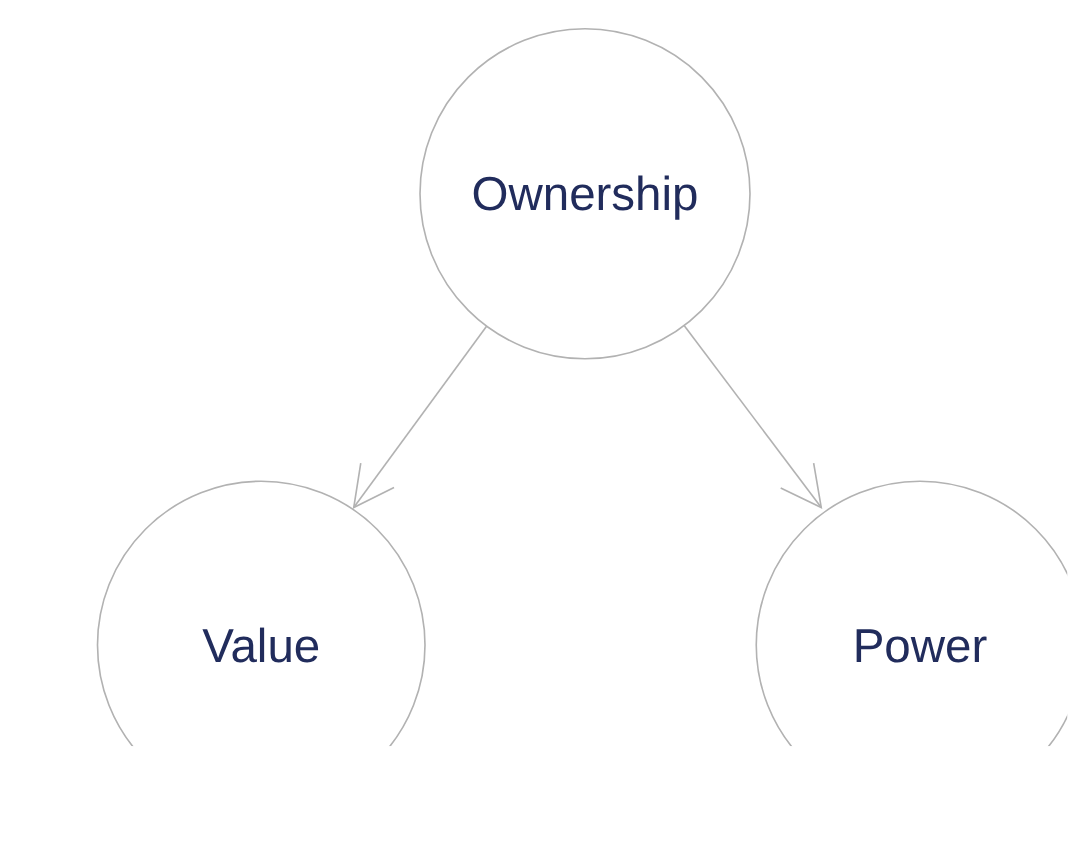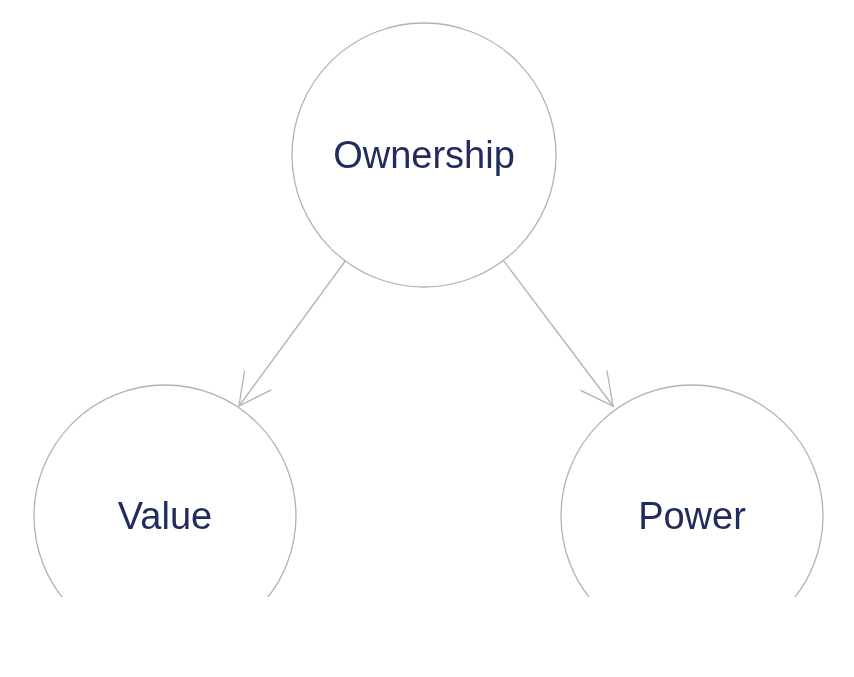--- a/index.html
+++ b/index.html
@@ -15,20 +15,21 @@
     padding: 0;
     background: var(--background);
   }
   .canvas-wrap {
     position: relative;
     width: 854px;
     height: 597px;
     background: var(--background);
     overflow: hidden;
     font-family: "Liberation Sans", sans-serif;
+    padding-left: 44px;
   }
   svg.diagram {
     display: block;
     width: 854px;
     height: 677px;
   }
   .node-circle {
     fill: var(--node-fill);
     stroke: var(--node-stroke);
     stroke-width: 1.3;

